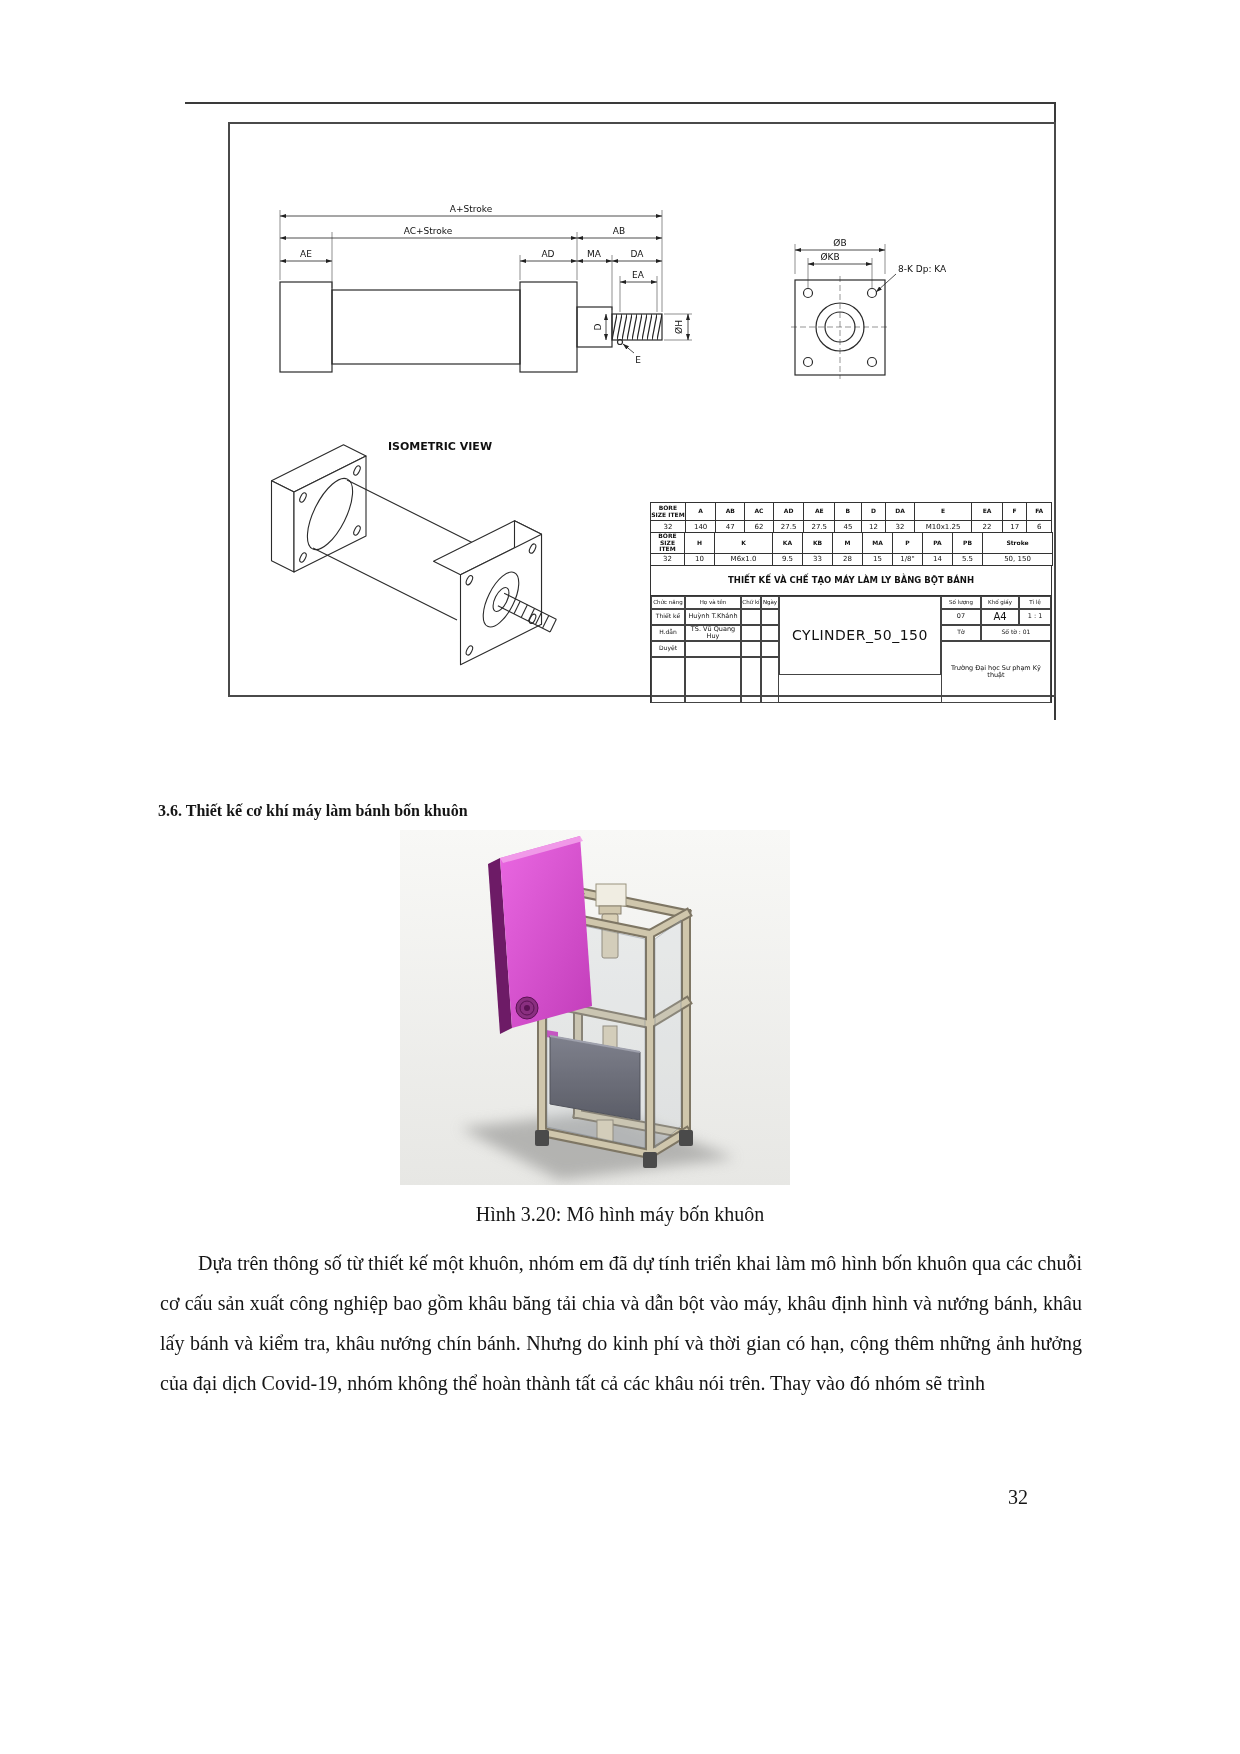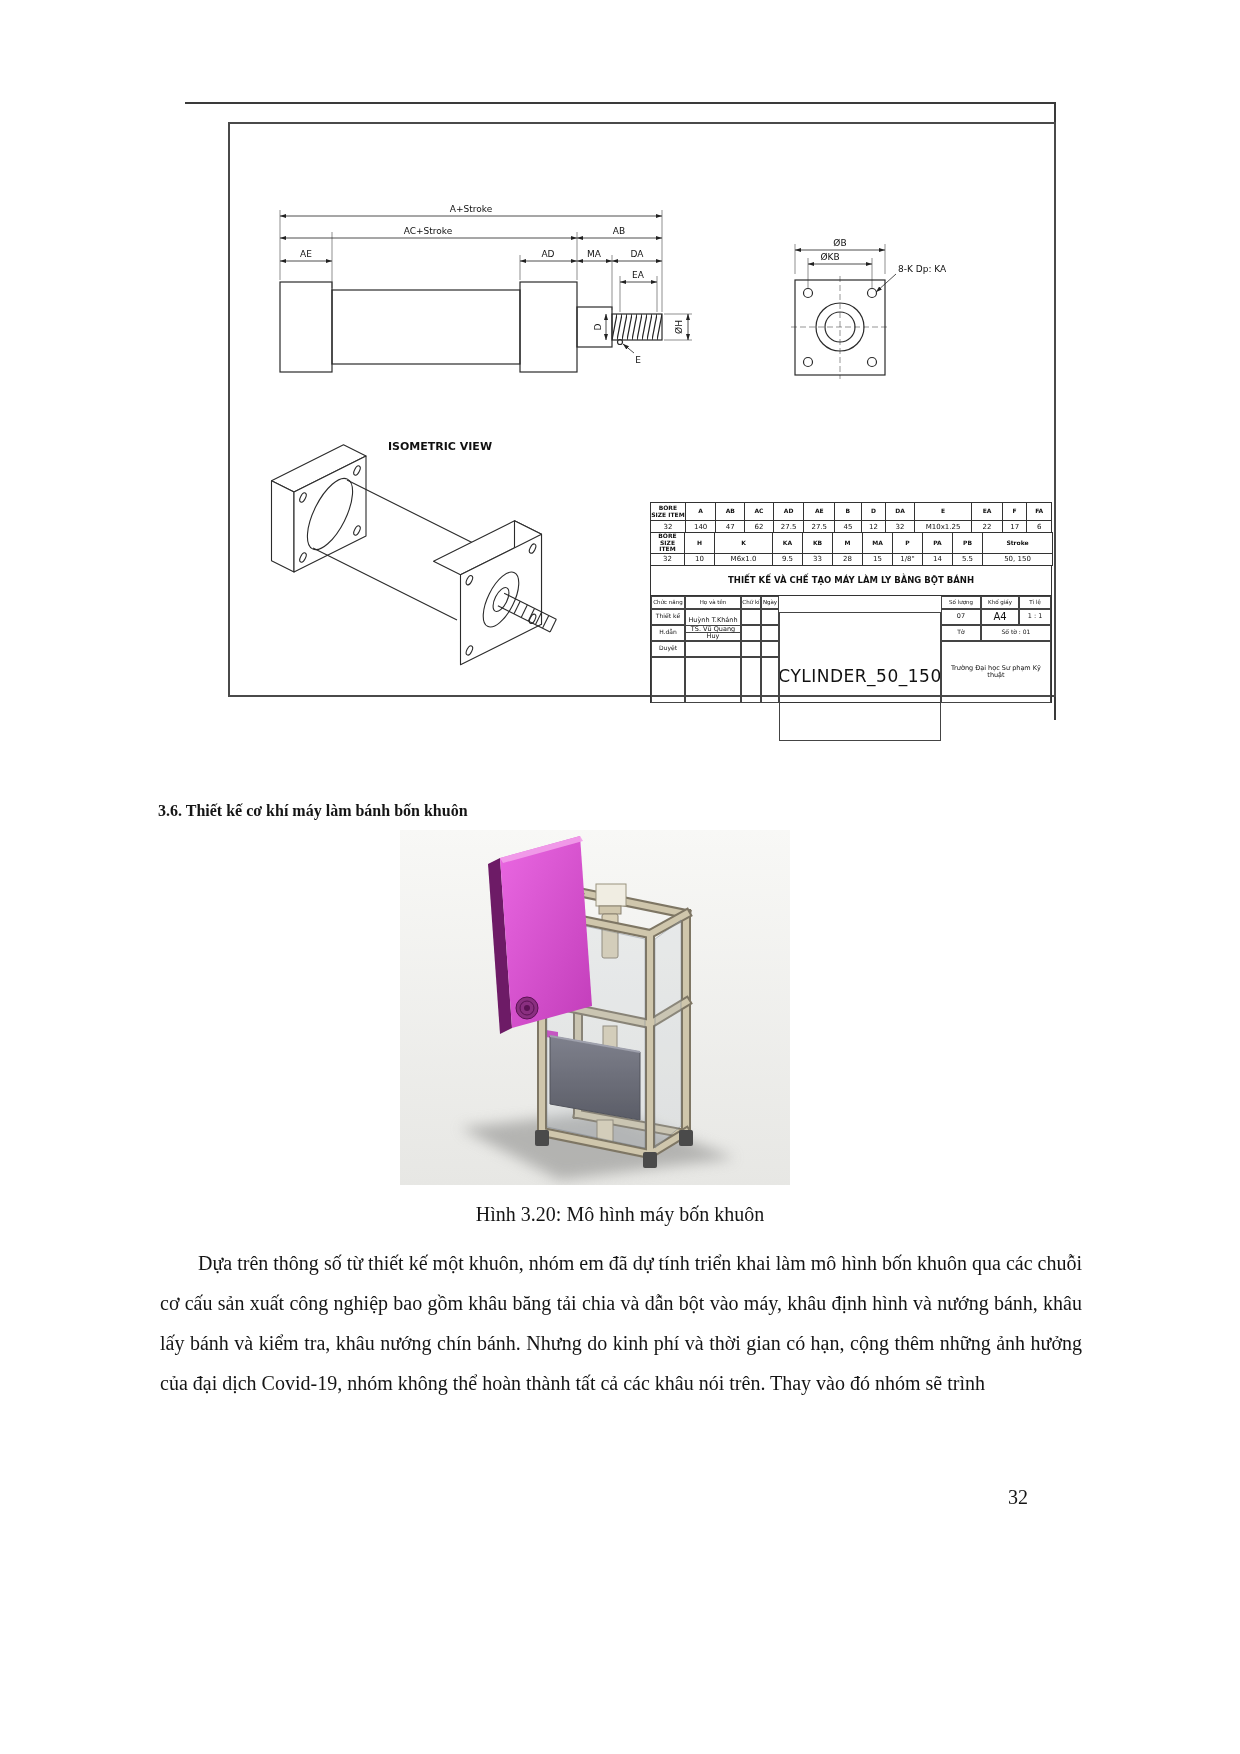--- a/index.html
+++ b/index.html
@@ -259,37 +259,37 @@
       <div class="proj-title">THIẾT KẾ VÀ CHẾ TẠO MÁY LÀM LY BẰNG BỘT BÁNH</div>
 
       <div class="tblock">
 
         <div class="tb" style="left:0;top:0;width:34px;height:13px;font-size:5.5px">Chức năng</div>
         <div class="tb" style="left:34px;top:0;width:56px;height:13px;font-size:5.5px">Họ và tên</div>
         <div class="tb" style="left:90px;top:0;width:20px;height:13px;font-size:5.5px">Chữ kí</div>
         <div class="tb" style="left:110px;top:0;width:18px;height:13px;font-size:5.5px">Ngày</div>
 
         <div class="tb" style="left:0;top:13px;width:34px;height:16px;font-size:6px">Thiết kế</div>
-        <div class="tb" style="left:34px;top:13px;width:56px;height:24px;font-size:6.5px">Huỳnh T.Khánh</div>
+        <div class="tb" style="left:34px;top:13px;width:56px;height:16px;font-size:6.5px">Huỳnh T.Khánh</div>
         <div class="tb" style="left:90px;top:13px;width:20px;height:16px"></div>
         <div class="tb" style="left:110px;top:13px;width:18px;height:16px"></div>
         <div class="tb" style="left:0;top:29px;width:34px;height:16px;font-size:6px">H.dẫn</div>
         <div class="tb" style="left:34px;top:29px;width:56px;height:16px;font-size:6.5px">TS. Vũ Quang Huy</div>
         <div class="tb" style="left:90px;top:29px;width:20px;height:16px"></div>
         <div class="tb" style="left:110px;top:29px;width:18px;height:16px"></div>
         <div class="tb" style="left:0;top:45px;width:34px;height:16px;font-size:6px">Duyệt</div>
         <div class="tb" style="left:34px;top:45px;width:56px;height:16px"></div>
         <div class="tb" style="left:90px;top:45px;width:20px;height:16px"></div>
         <div class="tb" style="left:110px;top:45px;width:18px;height:16px"></div>
         <div class="tb" style="left:0;top:61px;width:34px;height:46px"></div>
         <div class="tb" style="left:34px;top:61px;width:56px;height:46px"></div>
         <div class="tb" style="left:90px;top:61px;width:20px;height:46px"></div>
         <div class="tb" style="left:110px;top:61px;width:18px;height:46px"></div>
 
-        <div class="tb" style="left:128px;top:16px;width:162px;height:129px;font-size:17px;font-family:'DejaVu Sans',sans-serif;letter-spacing:.5px">CYLINDER_50_150</div>
+        <div class="tb" style="left:128px;top:0;width:162px;height:79px;font-size:14px;font-family:'DejaVu Sans',sans-serif;letter-spacing:.5px">CYLINDER_50_150</div>
 
         <div class="tb" style="left:290px;top:0;width:40px;height:13px;font-size:5.5px">Số lượng</div>
         <div class="tb" style="left:330px;top:0;width:38px;height:13px;font-size:5.5px">Khổ giấy</div>
         <div class="tb" style="left:368px;top:0;width:32px;height:13px;font-size:5.5px">Tỉ lệ</div>
         <div class="tb" style="left:290px;top:13px;width:40px;height:16px;font-size:6.5px">07</div>
         <div class="tb" style="left:330px;top:13px;width:38px;height:16px;font-size:10px">A4</div>
         <div class="tb" style="left:368px;top:13px;width:32px;height:16px;font-size:6.5px">1 : 1</div>
         <div class="tb" style="left:290px;top:29px;width:40px;height:16px;font-size:6px">Tờ</div>
         <div class="tb" style="left:330px;top:29px;width:70px;height:16px;font-size:6px">Số tờ : 01</div>
         <div class="tb" style="left:290px;top:45px;width:110px;height:62px;font-size:6.5px;padding:6px">Trường Đại học Sư phạm Kỹ thuật</div>

